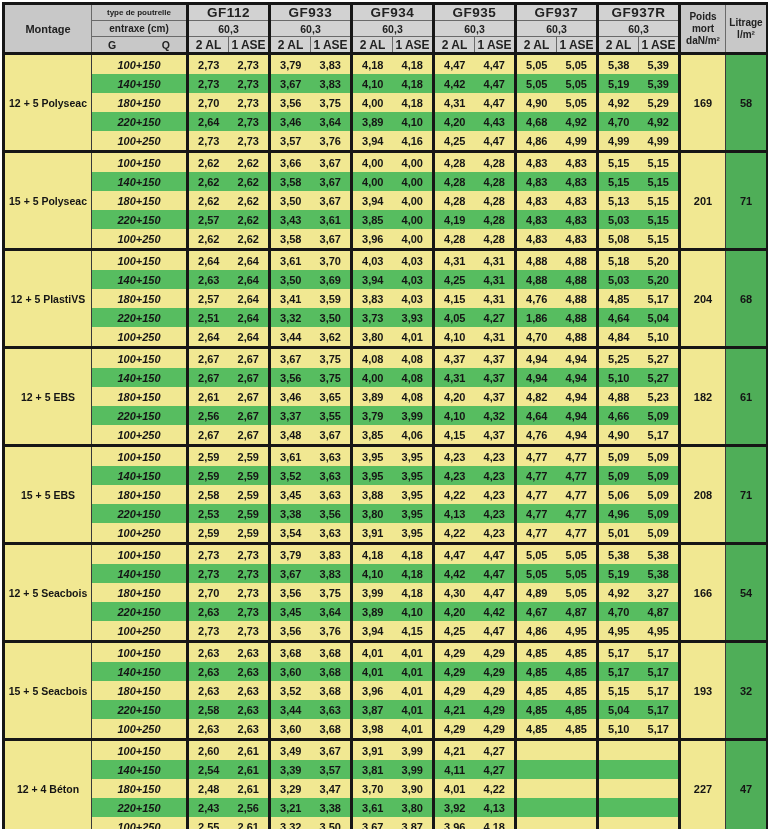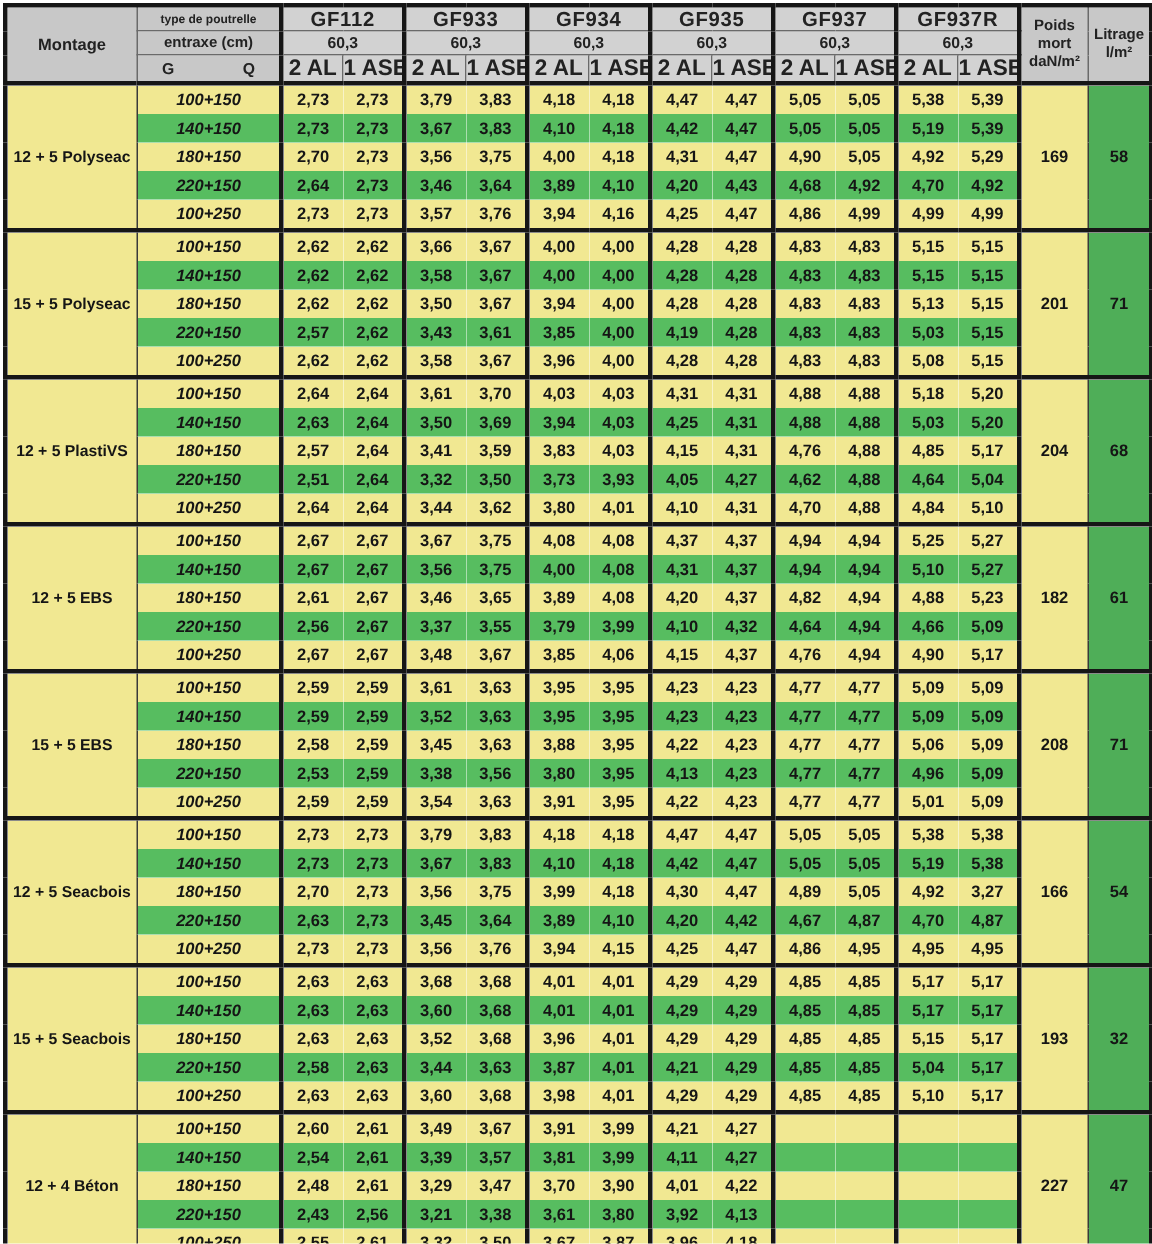--- a/index.html
+++ b/index.html
@@ -37,21 +37,21 @@
   }
   thead .gf-h,thead .ent-v,thead .sub-h{background:var(--hgray2);}
   thead .thickL{border-left:3px solid var(--border);}
   thead .thinL{border-left:1px solid var(--thin);}
   thead tr.hdr-last th{border-bottom:3px solid var(--border);}
   .montage-h{font-size:11px;}
   .type-h{font-size:8px;text-align:center;}
   .entraxe-h{font-size:10px;}
   .gf-h{font-size:13.5px;letter-spacing:0.5px;margin-top:14px;}
   .ent-v{font-size:10.5px;}
-  .sub-h{font-size:15px;}
+  .sub-h{font-size:12px;}
   .gq-h .gq-wrap{display:flex;justify-content:space-between;padding:0 16px;font-size:10.5px;}
   .poids-h,.litrage-h{font-size:10px;line-height:1.2;}
   tbody td{height:19px;text-align:center;vertical-align:middle;}
   .val{font-size:11px;}
   .label-cell{font-size:11px;border-left:1px solid var(--thin);border-right:3px solid var(--border);font-style:italic;}
   .row-y .val,.row-y .label-cell,.row-y .val-empty{background:var(--yellow);}
   .row-g .val,.row-g .label-cell,.row-g .val-empty{background:var(--rgreen);}
   .montage-cell{background:var(--yellow);font-size:10.5px;}
   .poids-cell{background:var(--yellow);border-left:3px solid var(--border);font-size:11px;}
   .litrage-cell{background:var(--lgreen);border-left:1px solid var(--thin);font-size:11px;}
@@ -339,21 +339,21 @@
         <tr class="row-g">
           <td class="label-cell">220+150</td>
           <td class="val gf-a">2,51</td>
           <td class="val">2,64</td>
           <td class="val gf-a">3,32</td>
           <td class="val">3,50</td>
           <td class="val gf-a">3,73</td>
           <td class="val">3,93</td>
           <td class="val gf-a">4,05</td>
           <td class="val">4,27</td>
-          <td class="val gf-a">4,62</td>
+          <td class="val gf-a">1,86</td>
           <td class="val">4,88</td>
           <td class="val gf-a">4,64</td>
           <td class="val">5,04</td>
         </tr>
         <tr class="row-y">
           <td class="label-cell">100+250</td>
           <td class="val gf-a">2,64</td>
           <td class="val">2,64</td>
           <td class="val gf-a">3,44</td>
           <td class="val">3,62</td>

